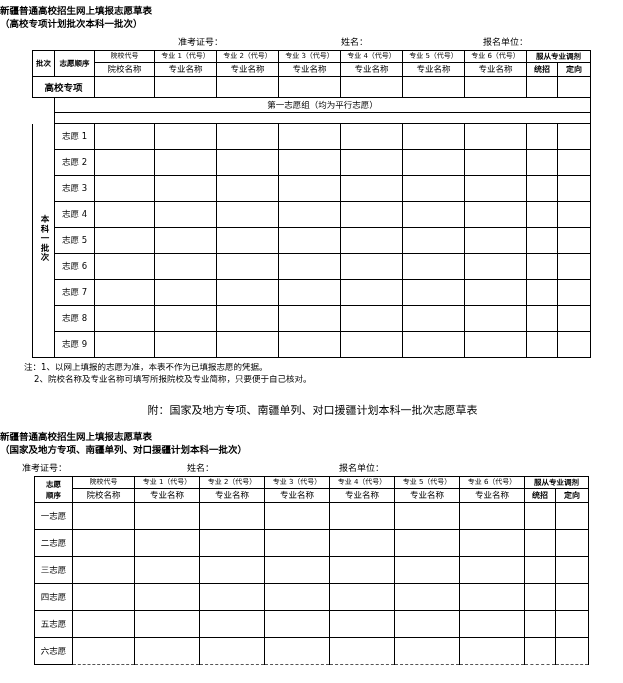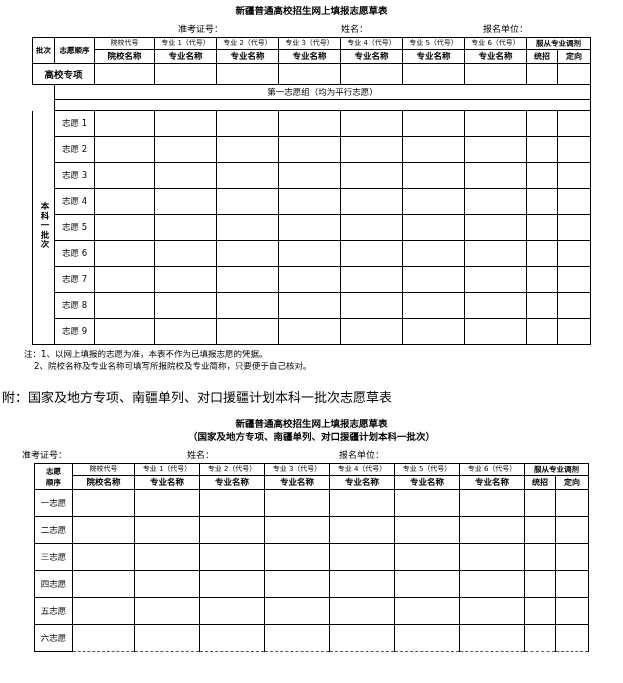--- a/index.html
+++ b/index.html
@@ -19,21 +19,20 @@
 
   .page {
     position: relative;
     width: 623px;
     height: 683px;
     box-sizing: border-box;
   }
 
   
   .doc-title {
-    text-align: center;
     font-size: 9.5px;
     font-weight: bold;
     line-height: 13px;
     letter-spacing: 0px;
   }
   .doc-title .line2 {
     display: block;
   }
 
   .form-block-1 {
@@ -74,21 +73,21 @@
     white-space: nowrap;
   }
   
   .hd-code {
     font-size: 7px;
     border-bottom: 1px dashed #555 !important;
     height: 11px;
   }
   .hd-name {
     font-size: 8.5px;
-    font-weight: bold;
+    font-weight: normal;
     height: 13px;
   }
   .hd-side {
     font-size: 7.5px;
     font-weight: bold;
   }
   .hd-adjust {
     font-size: 7.5px;
     font-weight: bold;
     height: 11px;
@@ -142,22 +141,23 @@
     margin: 4px 0 0 24px;
     font-size: 8.5px;
     line-height: 11.5px;
   }
   .notes div { white-space: nowrap; }
   .notes .n2, .notes .n3 { padding-left: 10px; }
 
   
   .attach-head {
     margin: 18px 0 0 2px;
-    font-size: 13px;
+    font-size: 11px;
     line-height: 15px;
+    text-align: center;
   }
 
   .form-block-2 {
     margin-top: 12px;
   }
 
   table.grid2 {
     border-collapse: collapse;
     table-layout: fixed;
     font-size: 8px;
@@ -176,20 +176,21 @@
 </style>
 </head>
 <body>
 
 <div class="page">
 
   <div class="form-block-1">
 
     <div class="doc-title">
       <span>新疆普通高校招生网上填报志愿草表</span>
+      <span class="line2">（高校专项计划批次本科一批次）</span>
     </div>
 
     <div class="meta-row">
       <span class="m1">准考证号：</span>
       <span class="m2">姓名：</span>
       <span class="m3">报名单位：</span>
     </div>
 
     <table class="grid">
       <colgroup>

